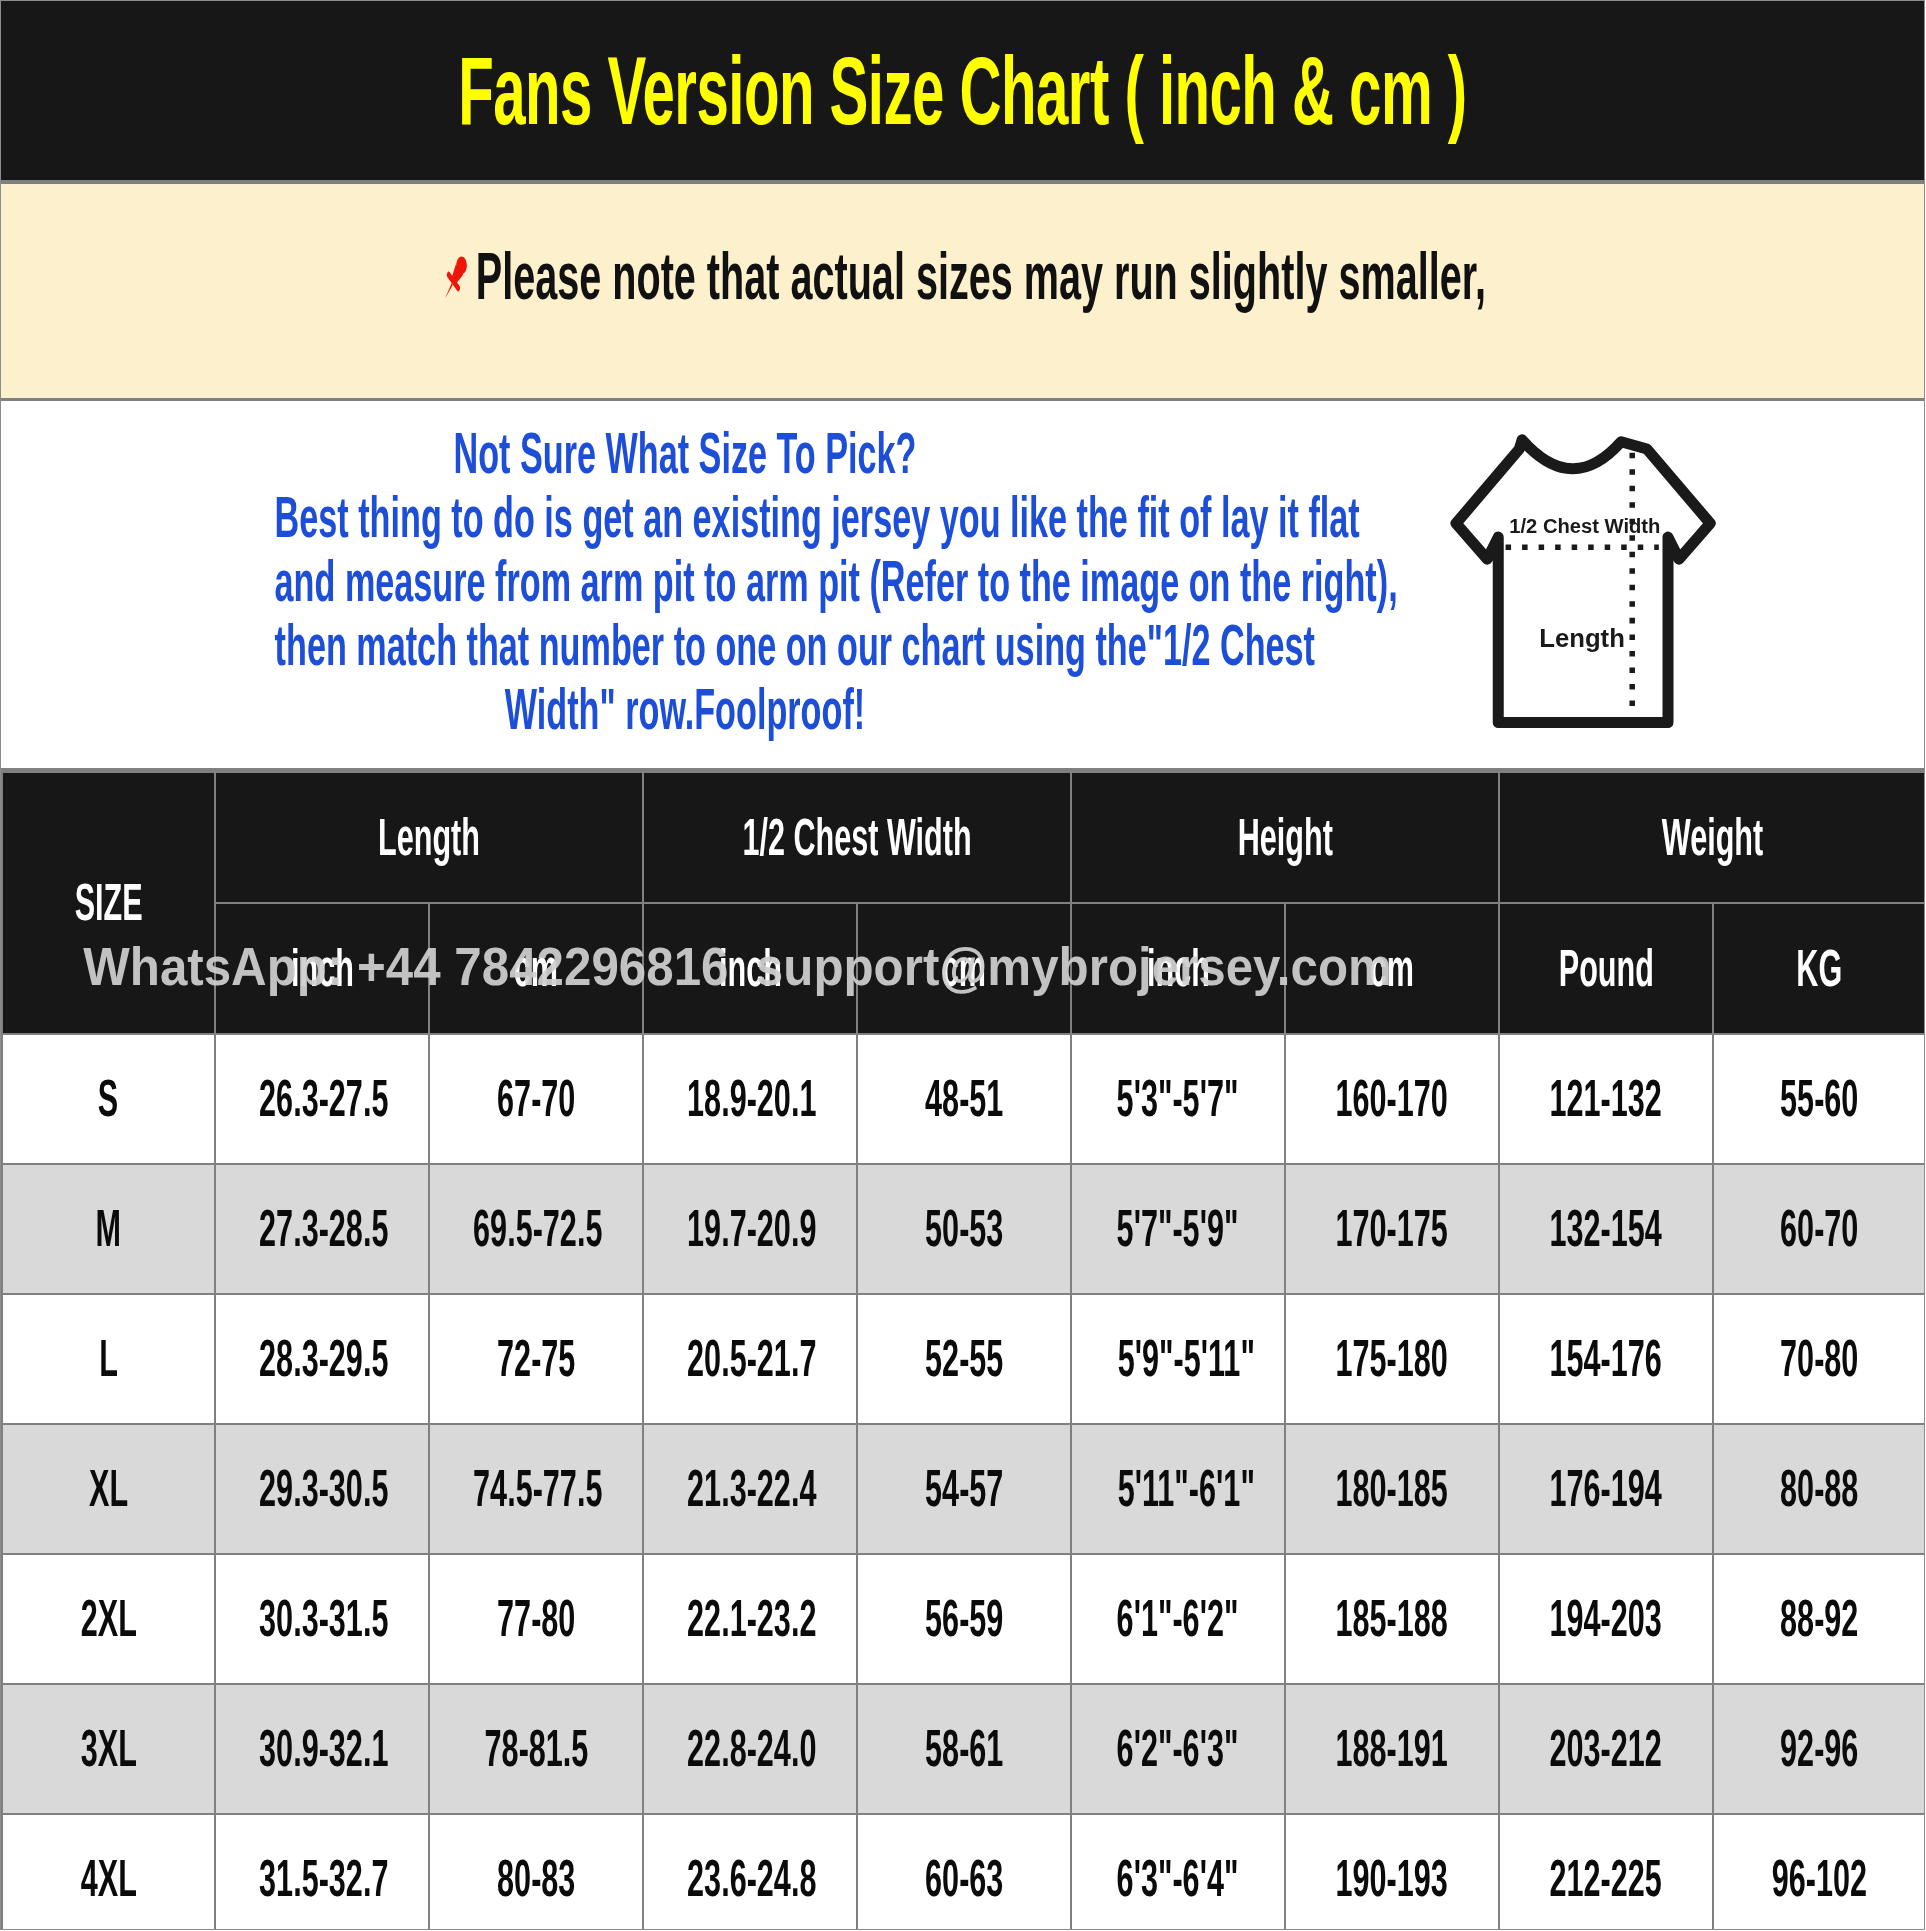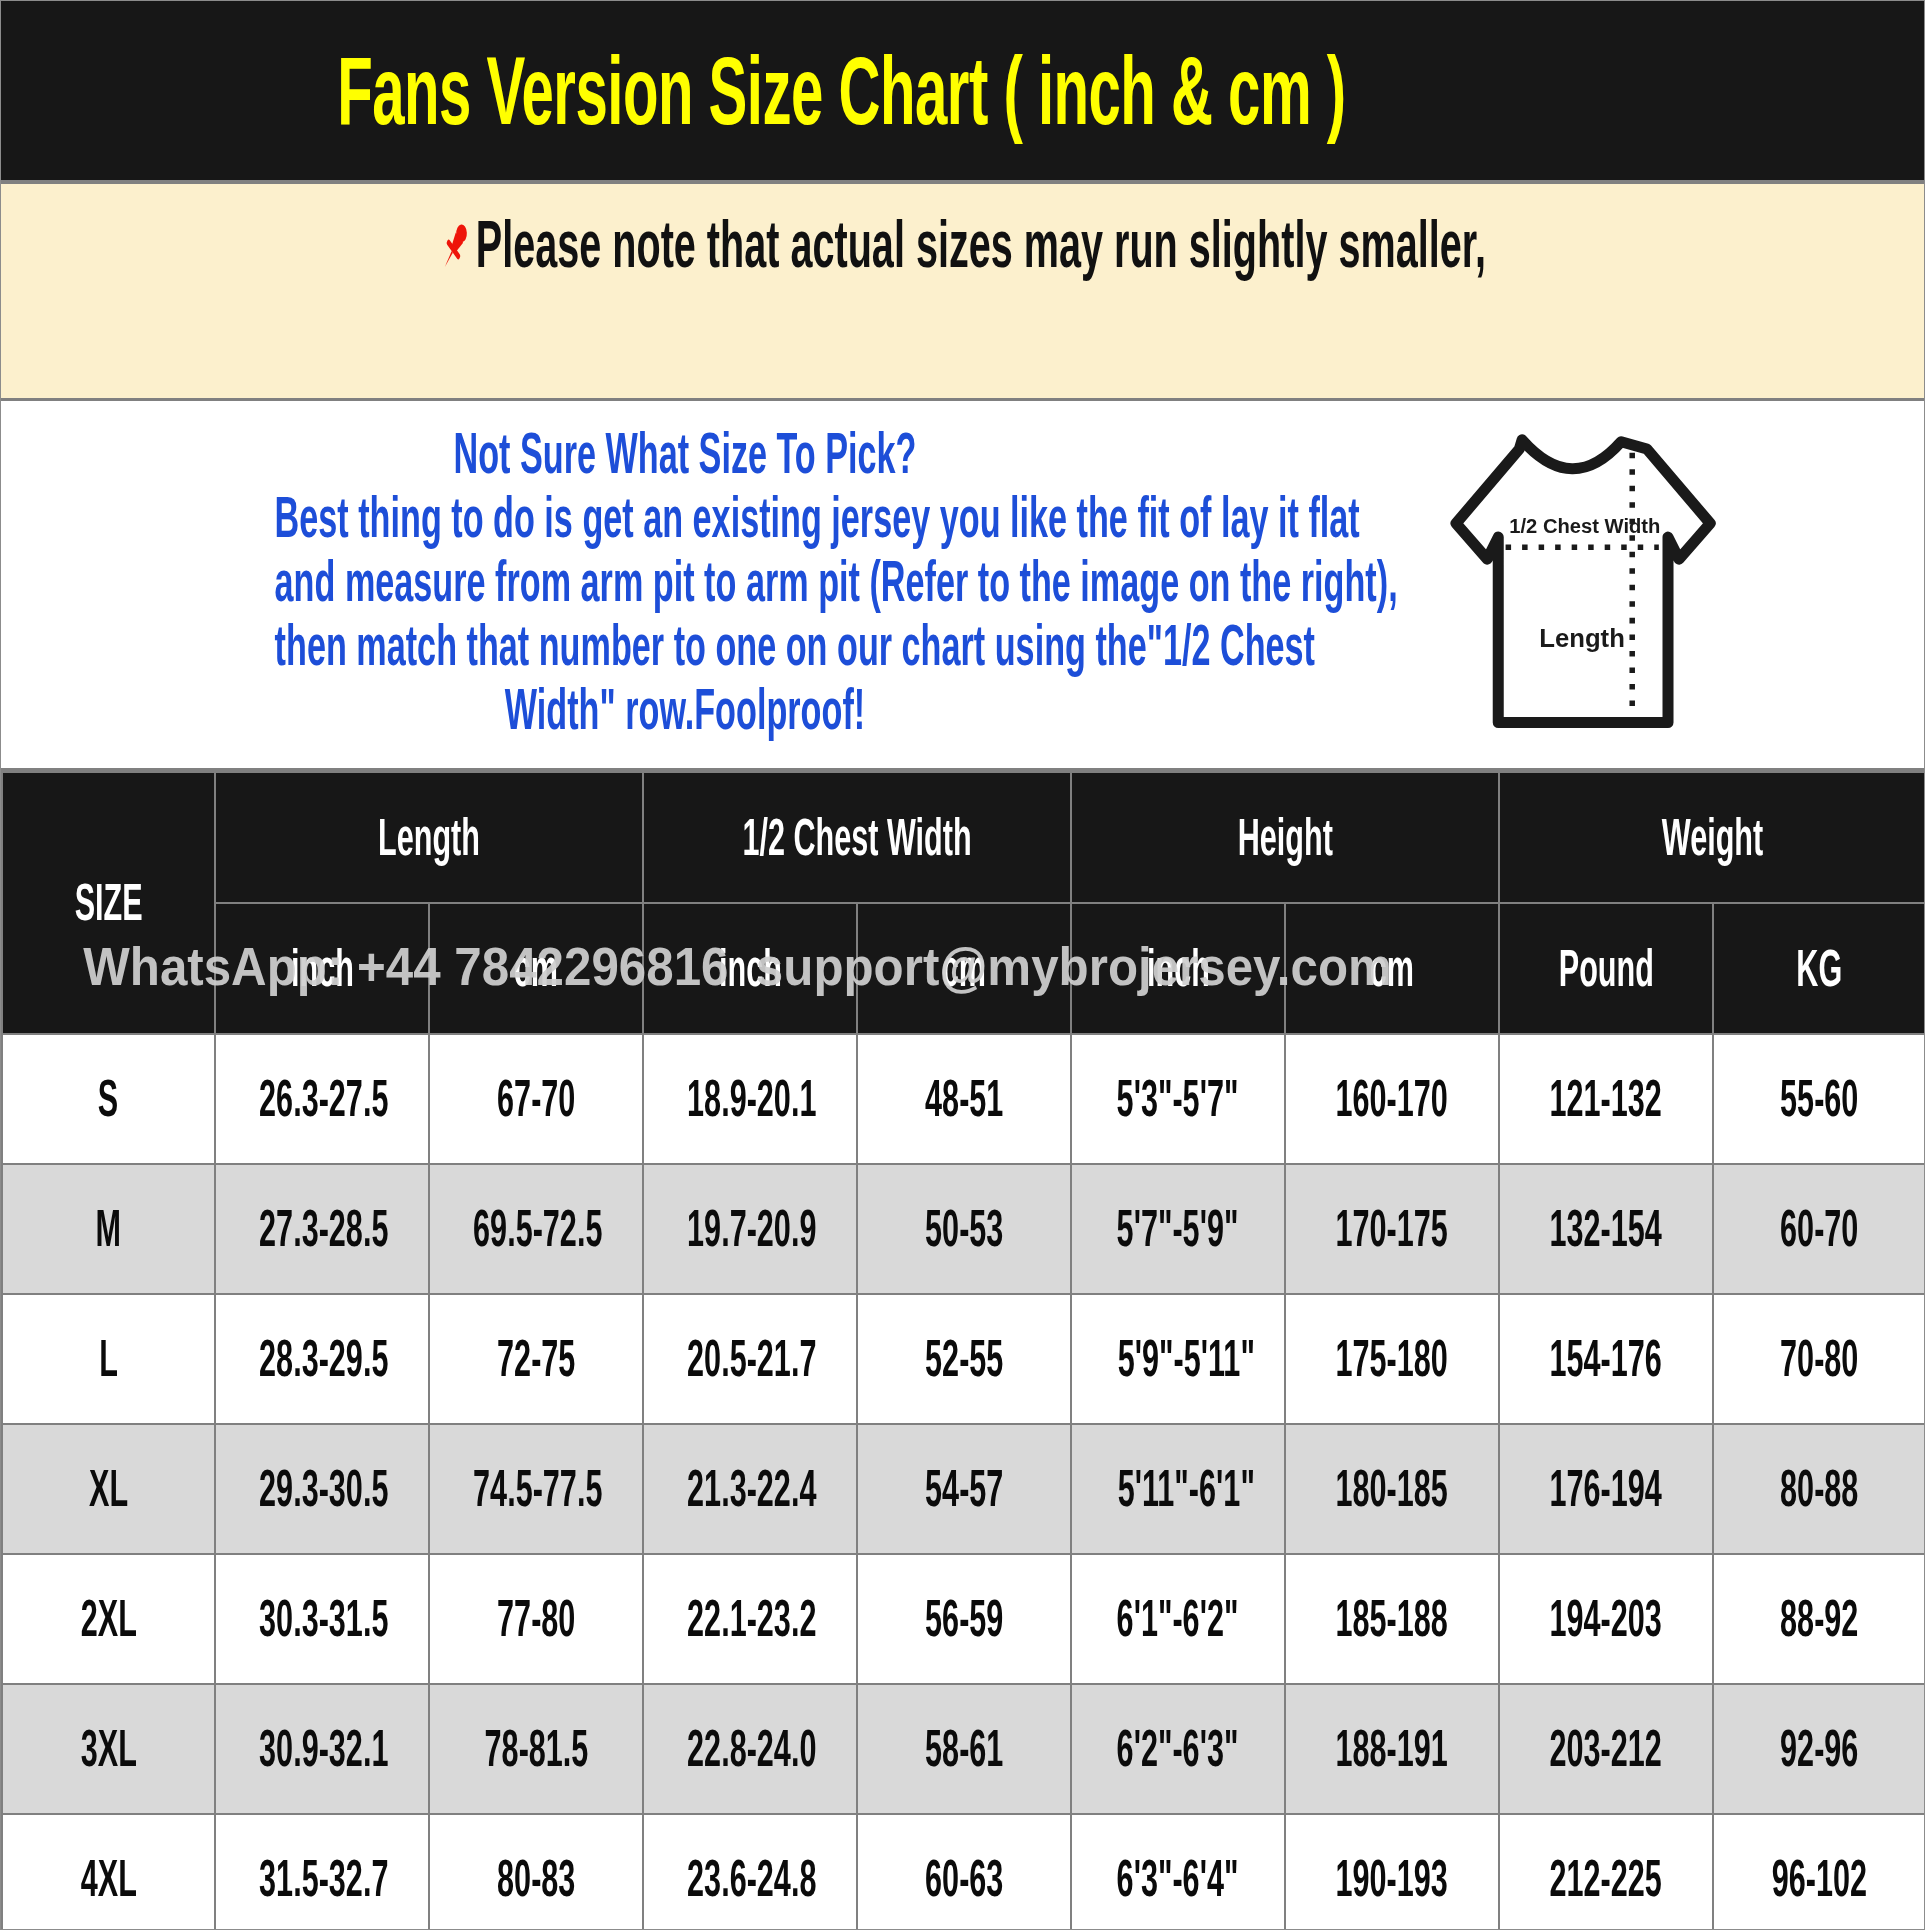--- a/index.html
+++ b/index.html
@@ -2,26 +2,26 @@
 <html style="font-size:14.7px"><head>
 <meta charset="utf-8">
 <style>
   html,body{margin:0;padding:0;background:#ffffff;}
   body{width:1927px;height:1931px;font-family:"Liberation Sans","DejaVu Sans",sans-serif;}
   #page{position:relative;width:1923px;height:1928px;border:1.8px solid #8c8c8c;overflow:hidden;background:#ffffff;}
 
   .cond{display:inline-block;transform:scaleX(0.60);transform-origin:50% 50%;white-space:nowrap;font-weight:bold;}
 
   
-  #banner{height:179px;background:#171717;display:flex;align-items:center;justify-content:flex-start;border-bottom:4.6px solid #808080;}
+  #banner{height:179px;background:#171717;display:flex;align-items:center;justify-content:center;border-bottom:4.6px solid #808080;}
   #banner .title{font-size:97px;color:#ffff00;letter-spacing:-0.9px;}
 
   
   #notice{height:197px;background:#fcf0cd;border-bottom:3.7px solid #808080;text-align:center;padding-top:16.5px;box-sizing:content-box;}
-  .note-line{line-height:86px;font-size:66px;color:#111111;}
+  .note-line{line-height:86px;font-size:66px;color:#111111;margin-top:32px;}
   .note-line .hl{color:#f8120c;}
   .pin{width:57px;height:61px;vertical-align:-11px;margin-right:5.5px;}
   .arrows{font-family:"DejaVu Sans",sans-serif;font-size:61px;margin-left:13px;letter-spacing:9.2px;}
 
   
   #guide{position:relative;height:367px;background:#ffffff;border-bottom:3.7px solid #808080;}
   #guide .text{position:absolute;left:0;top:20px;width:1368px;text-align:center;color:#1d4ed8;}
   #guide .text span{display:block;line-height:64px;font-size:57px;transform:scaleX(0.60);transform-origin:50% 50%;white-space:nowrap;font-weight:bold;}
   #tshirt{position:absolute;left:1440px;top:26px;}
 

